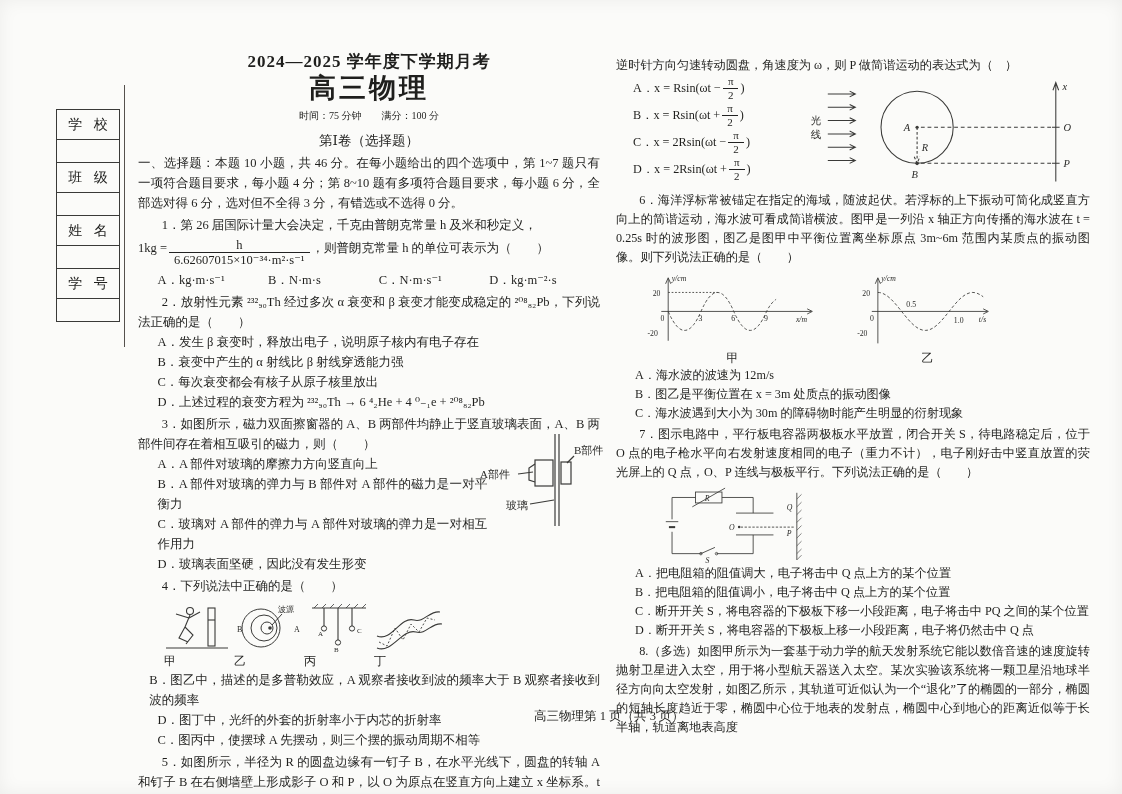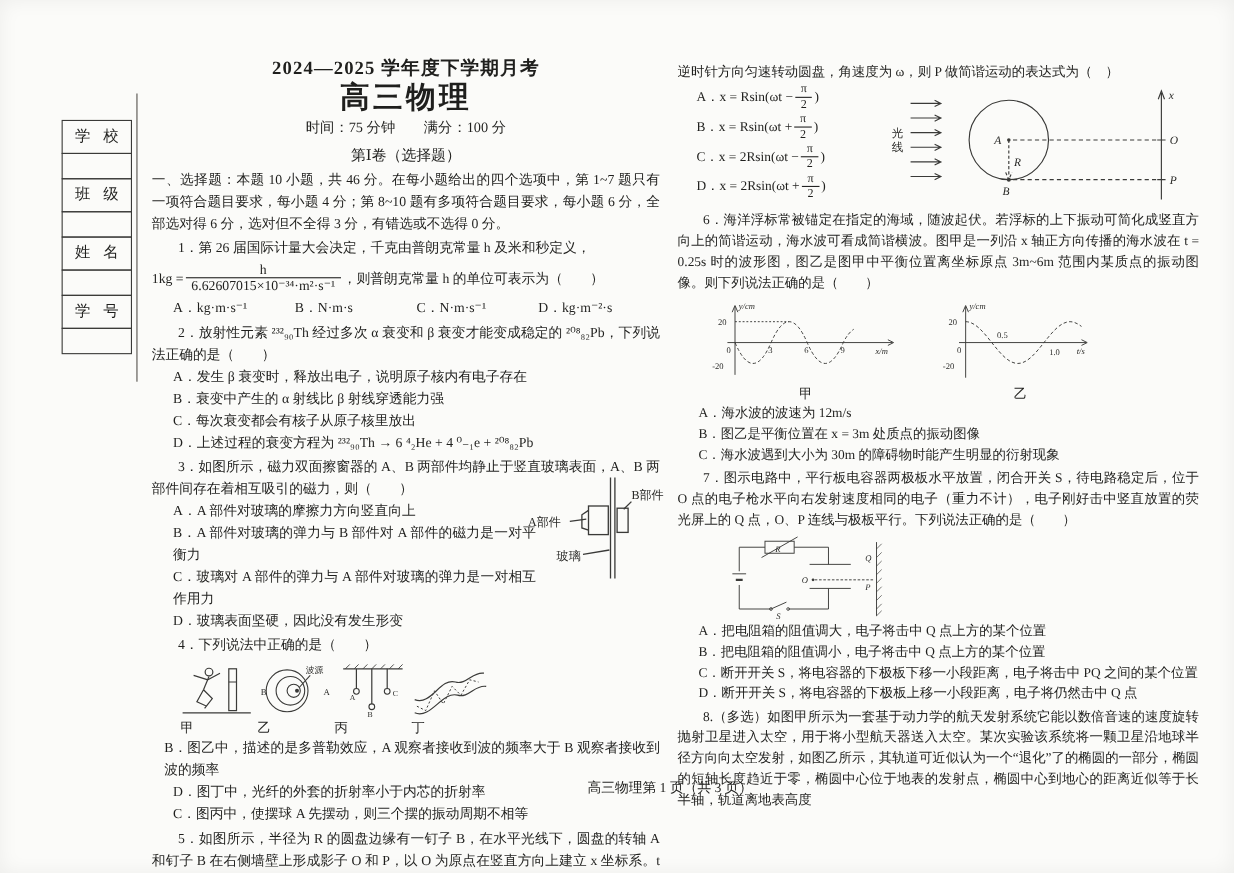--- a/index.html
+++ b/index.html
@@ -21,34 +21,34 @@
   .cell.blank{height:24px;}
   .seal-line{position:absolute;left:124px;top:85px;height:262px;width:0;
     border-left:1.4px solid #55514d;}
   
   .col-left{position:absolute;left:138px;top:52px;width:462px;}
   .col-right{position:absolute;left:616px;top:56px;width:474px;line-height:19px;font-size:12.2px;}
   
   .hdr{text-align:center;}
   .hdr .session{font-size:17px;font-weight:bold;letter-spacing:1px;}
   .hdr .subject{font-size:27px;font-weight:bold;letter-spacing:3px;margin-top:6px;}
-  .hdr .meta{font-size:13px;margin-top:8px;}
+  .hdr .meta{font-size:10px;margin-top:8px;}
   .hdr .section{font-size:13.5px;margin-top:5px;}
   
   .para{text-align:justify;}
   .stem{text-align:justify;text-indent:1.9em;}
   .opt{padding-left:1.55em;text-align:justify;}
   .q{margin-top:2px;}
   .q1-options{display:flex;padding-left:1.55em;margin-top:1px;}
   .q1-options .o{width:25%;}
   
   .frac{display:inline-block;vertical-align:middle;text-align:center;line-height:1.15;margin:0 2px;}
   .frac .num{display:block;border-bottom:1px solid #222;padding:0 5px;}
   .frac .den{display:block;padding:0 5px;}
-  .q1-formula{display:flex;align-items:center;margin:3px 0 2px 0;}
+  .q1-formula{display:flex;align-items:flex-start;margin:3px 0 2px 0;}
   .mathit{}
   
   .q3wrap{position:relative;}
   .q3fig{position:absolute;right:-8px;top:16px;}
   
   .q4figs{display:flex;gap:0;margin:4px 0 2px 26px;}
   .q4figs .fcell{text-align:center;}
   .q4figs .cap{font-size:12px;line-height:14px;}
   
   .q5row{display:flex;}

